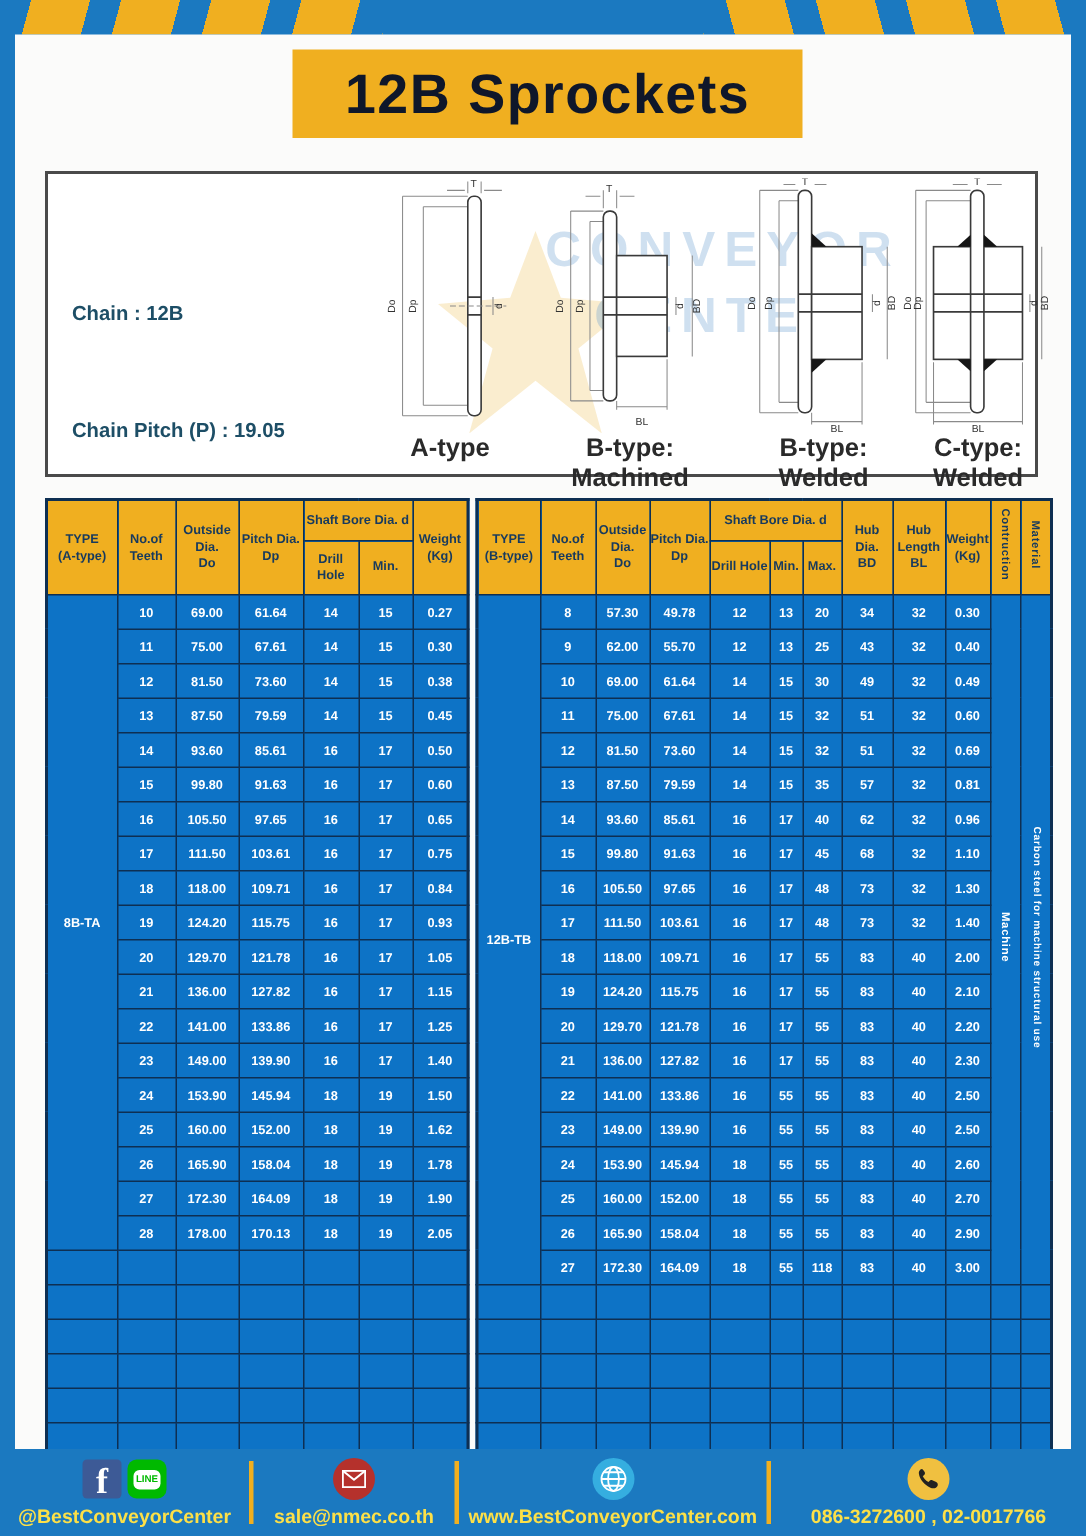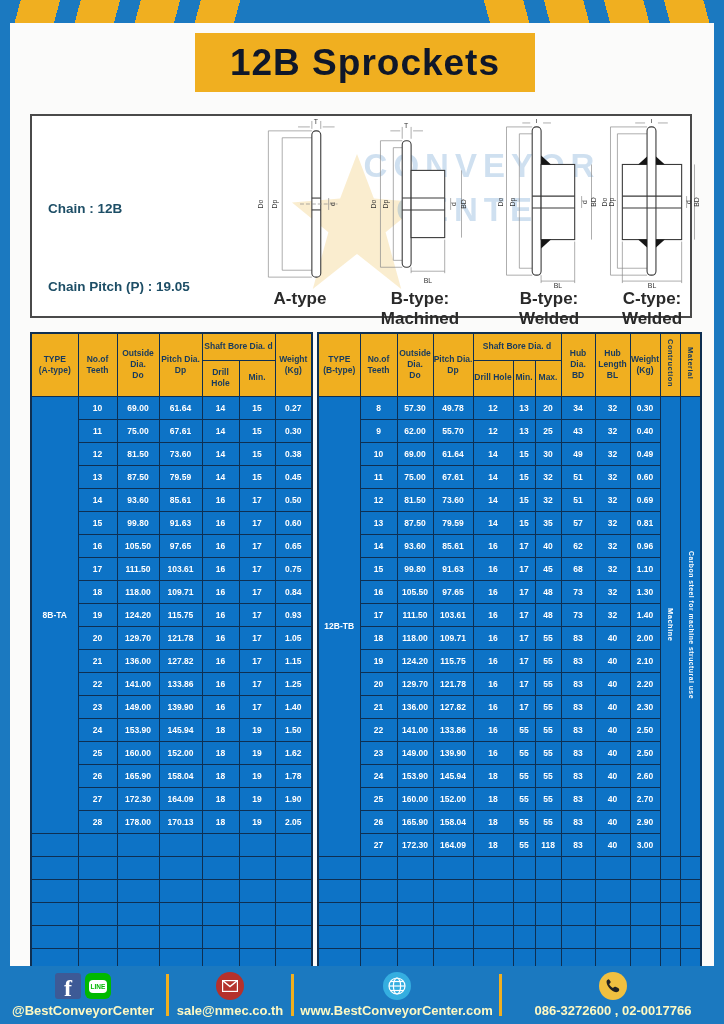--- a/index.html
+++ b/index.html
@@ -42,21 +42,21 @@
   td.type-cell{font-size:9px;}
   .vtext{writing-mode:vertical-rl;text-orientation:mixed;display:inline-block;line-height:1;letter-spacing:.5px;}
   th .vtext{font-size:7.5px;}
   td .vtext{font-size:7.5px;}
   td .vtext.small{font-size:6.8px;}
   
   .footer{position:absolute;left:0;bottom:0;width:724px;height:58px;background:#1b79c0;display:flex;align-items:stretch;}
   .fsec{display:flex;flex-direction:column;align-items:center;justify-content:flex-start;padding-top:5px;}
   .fdiv{width:3px;height:42px;background:#f0af20;align-self:center;}
   .ficons{height:30px;display:flex;gap:4px;align-items:center;}
-  .f-label{color:#fef9c3;font-weight:bold;font-size:13px;margin-top:2px;white-space:nowrap;}
+  .f-label{color:#fde047;font-weight:bold;font-size:13px;margin-top:2px;white-space:nowrap;}
   .fb{width:26px;height:26px;background:#3d5a96;border-radius:3px;color:#fff;display:flex;align-items:flex-end;justify-content:center;
       font-family:"Liberation Serif",serif;font-weight:bold;font-size:24px;line-height:22px;overflow:hidden;}
   .line{width:26px;height:26px;background:#00b900;border-radius:6px;display:flex;align-items:center;justify-content:center;}
   .line span{background:#fff;color:#00b900;font-size:6.5px;font-weight:bold;padding:3px 2px;border-radius:4px;}
   .circle{width:28px;height:28px;border-radius:50%;display:flex;align-items:center;justify-content:center;}
   .mail{background:#b5312c;}
   .globe{background:#35aee0;}
   .phone{background:#f0c040;}
 </style>
 </head>
@@ -821,21 +821,21 @@
       <div class="fb">
           <span>f</span>
         </div>
       <div class="line">
           <span>LINE</span>
         </div>
     </div>
     <div class="f-label">@BestConveyorCenter</div>
   </div>
   <div class="fdiv"></div>
-  <div class="fsec" style="width:122px;">
+  <div class="fsec" style="width:134px;">
     <div class="ficons">
       <div class="circle mail">
         <svg width="16" height="12" viewBox="0 0 16 12">
             <rect x="0.5" y="0.5" width="15" height="11" fill="none" stroke="#fff" stroke-width="1.4"></rect>
             <path d="M0.5 0.5 L8 6.5 L15.5 0.5" fill="none" stroke="#fff" stroke-width="1.4"></path>
           </svg>
       </div>
     </div>
     <div class="f-label">sale@nmec.co.th</div>
   </div>

